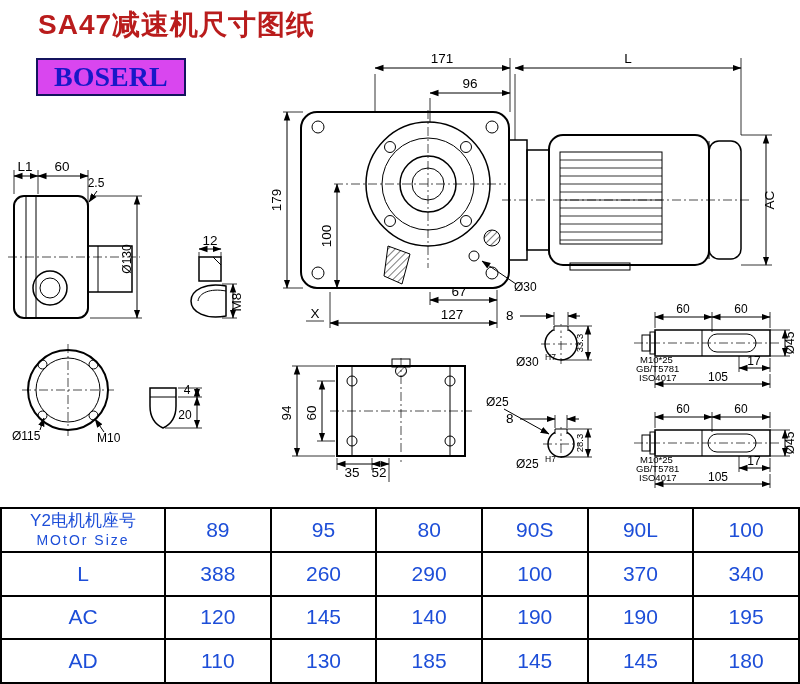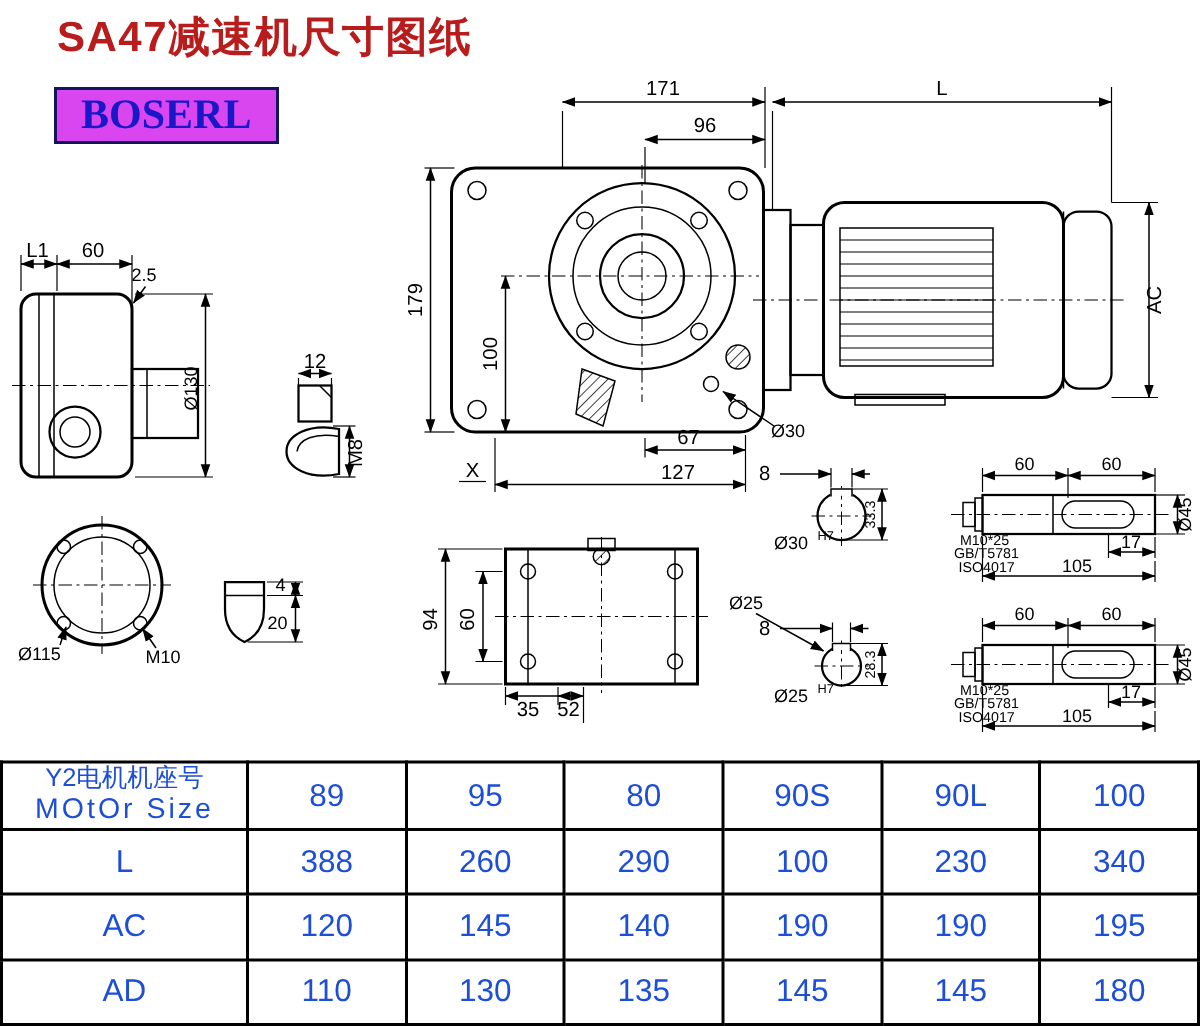--- a/index.html
+++ b/index.html
@@ -10,21 +10,21 @@
   svg text{font-family:"Liberation Sans",sans-serif;font-size:13.5px;fill:#000;}
   .t12{font-size:12px;} .t9{font-size:9.5px;} .t8{font-size:8.5px;}
   .o2{stroke:#000;stroke-width:2;fill:none;} .o15{stroke:#000;stroke-width:1.5;fill:none;} .o1{stroke:#000;stroke-width:1;fill:none;}
   .fin{stroke:#000;stroke-width:0.8;fill:none;}
   .ext{stroke:#000;stroke-width:0.8;} .cl{stroke:#000;stroke-width:0.7;stroke-dasharray:9 3 2 3;}
   .dim{stroke:#000;stroke-width:1;marker-start:url(#ar);marker-end:url(#ar);}
   .de{stroke:#000;stroke-width:1;marker-end:url(#ar);}
   .ds{stroke:#000;stroke-width:1;marker-start:url(#ar);}
   .spec-table{position:absolute;left:0;top:507px;width:800px;height:177px;border-collapse:collapse;table-layout:fixed;z-index:2;background:#fff;}
   .spec-table td{border:2px solid #000;text-align:center;vertical-align:middle;font-size:21px;color:#1d4ed8;padding:0;height:25%;}
-  .spec-table .cn{font-size:17px;line-height:1.2;} .spec-table .en{font-size:19px;letter-spacing:2px;line-height:1.2;}
+  .spec-table .cn{font-size:17px;line-height:1.2;} .spec-table .en{font-size:14px;letter-spacing:2px;line-height:1.2;}
 </style>
 </head>
 <body>
 
 <div class="page">
   <div class="title">SA47减速机尺寸图纸</div>
   <div class="logo">BOSERL</div>
 
   <svg class="draw" width="800" height="507" viewBox="0 0 800 507">
     <defs>
@@ -329,36 +329,36 @@
         <td>90S</td>
         <td>90L</td>
         <td>100</td>
       </tr>
       <tr>
         <td>L</td>
         <td>388</td>
         <td>260</td>
         <td>290</td>
         <td>100</td>
-        <td>230</td>
+        <td>370</td>
         <td>340</td>
       </tr>
       <tr>
         <td>AC</td>
         <td>120</td>
         <td>145</td>
         <td>140</td>
         <td>190</td>
         <td>190</td>
         <td>195</td>
       </tr>
       <tr>
         <td>AD</td>
         <td>110</td>
         <td>130</td>
-        <td>135</td>
+        <td>185</td>
         <td>145</td>
         <td>145</td>
         <td>180</td>
       </tr>
     </tbody>
   </table>
 </div>
 
 </body></html>

